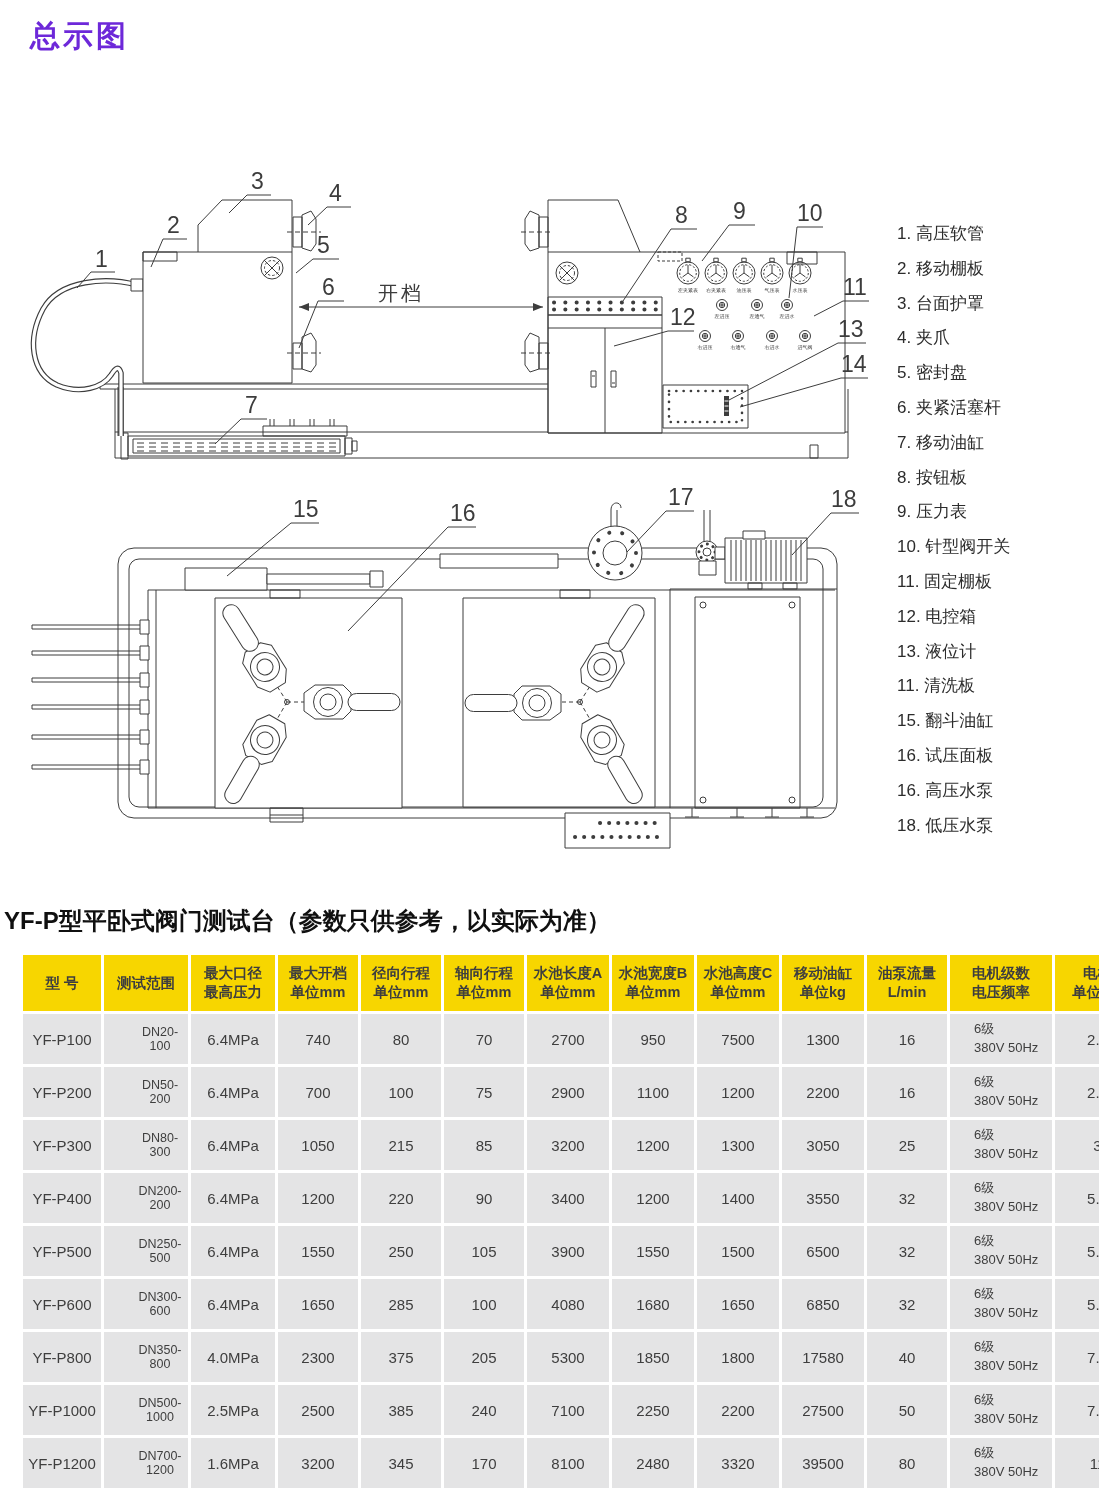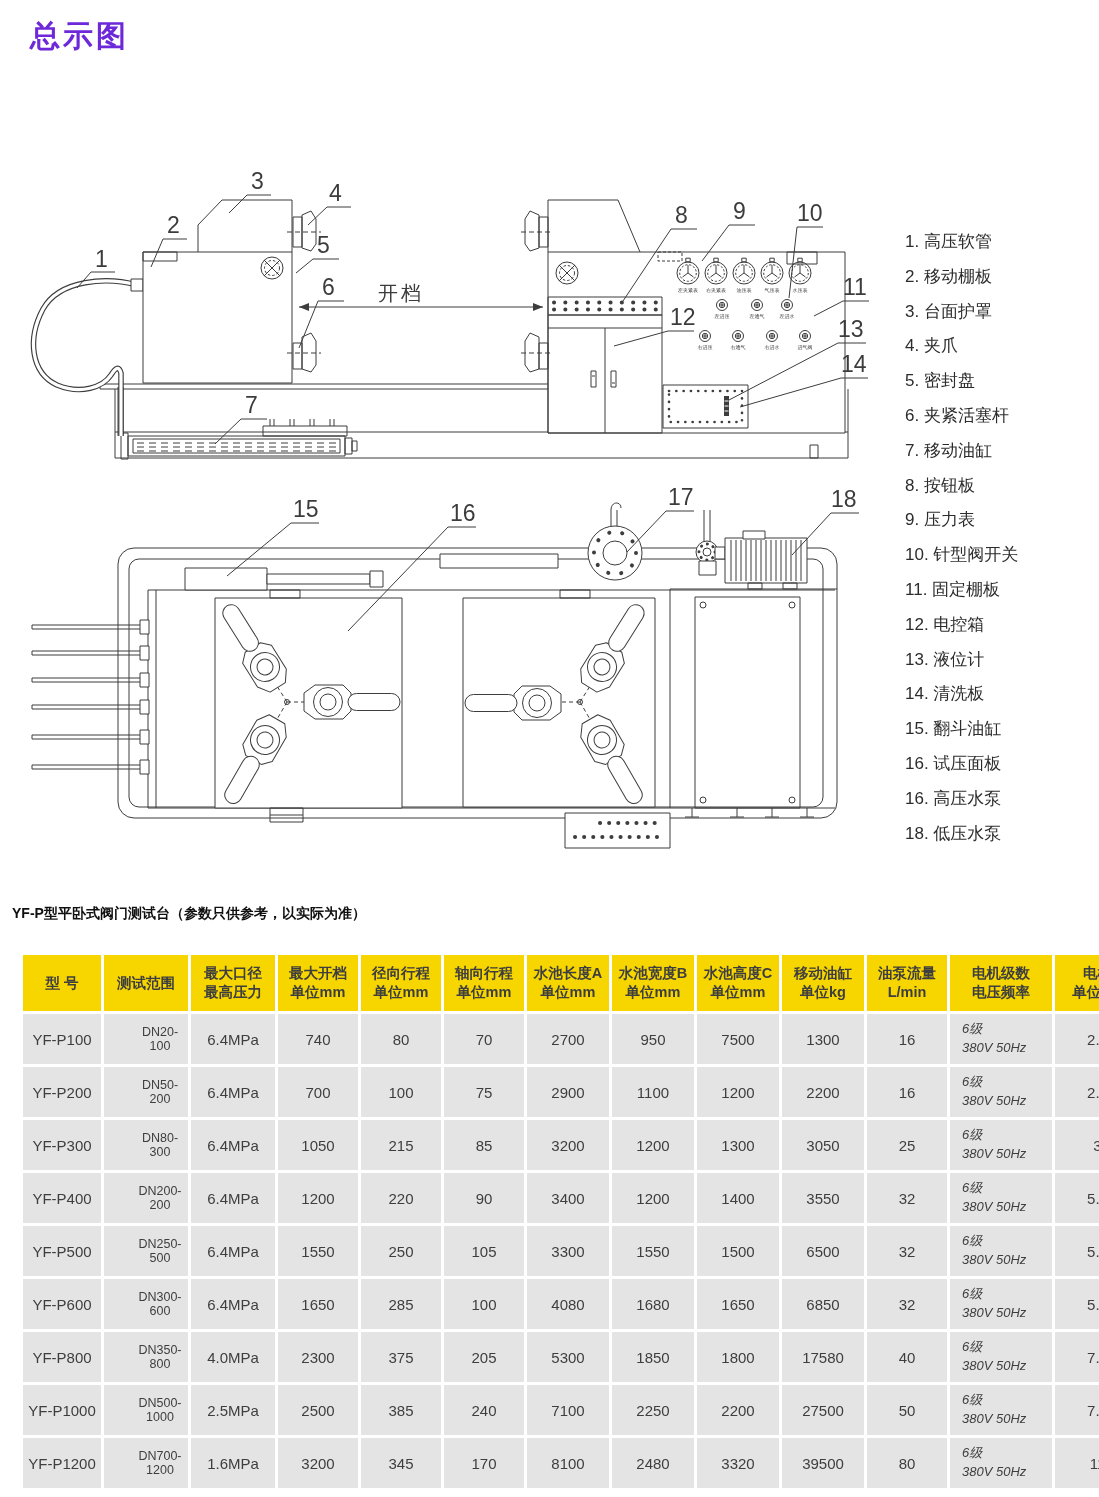--- a/index.html
+++ b/index.html
@@ -6,32 +6,32 @@
   body{width:1099px;height:1497px;background:#fff;position:relative;
        font-family:"Liberation Sans","DejaVu Sans",sans-serif;color:#2e2e2e;}
   .page-title{position:absolute;left:30px;top:16px;font-size:30px;font-weight:700;
        color:#6d28d9;letter-spacing:3px;}
   svg.diagram{position:absolute;left:15px;top:95px;}
   .ln *{stroke:#3d3d3d;stroke-width:1;fill:none;stroke-linejoin:round;}
   .txt text{fill:#3c3c3c;stroke:none;}
   .d-num{font-size:23px;}
   .d-lbl{font-size:5px;text-anchor:middle;fill:#333;}
   .d-dim{font-size:20px;text-anchor:middle;letter-spacing:3px;}
-  ul.parts{position:absolute;left:893px;top:220px;margin:12px;padding:0;list-style:none;}
+  ul.parts{position:absolute;left:893px;top:220px;margin:4px;padding:0;list-style:none;}
   ul.parts li{height:34.8px;line-height:20px;font-size:17px;color:#2c2c2c;white-space:nowrap;}
-  .section-title{position:absolute;left:12px;top:905px;font-size:14px;font-weight:700;color:#101010;}
+  .section-title{position:absolute;left:4px;top:905px;font-size:24px;font-weight:700;color:#101010;}
   table.spec{position:absolute;left:20px;top:952px;width:1061px;table-layout:fixed;
        border-collapse:separate;border-spacing:3px;}
   table.spec th{background:#f7d600;color:#3e3e3e;font-size:14.5px;font-weight:700;
        height:56px;padding:0 1px;line-height:1.3;}
   table.spec th .hc{display:flex;flex-direction:column;justify-content:center;align-items:center;}
   table.spec td{background:#e4e4e5;color:#3e3e3e;font-size:15px;text-align:center;
        height:50px;padding:0;}
   table.spec td.rng{font-size:12.5px;padding-left:28px;}
-  table.spec td.motor{text-align:left;padding-left:12px;font-size:13px;line-height:1.45;font-style:italic;}
+  table.spec td.motor{text-align:left;padding-left:24px;font-size:13px;line-height:1.45;}
 </style>
 </head>
 <body>
 
 <div class="page-title">总示图</div>
 
 <svg class="diagram" width="855" height="790" viewBox="0 0 855 790">
   <g class="ln">
     <defs>
       <g id="valve">
@@ -317,21 +317,21 @@
   <li>4. 夹爪</li>
   <li>5. 密封盘</li>
   <li>6. 夹紧活塞杆</li>
   <li>7. 移动油缸</li>
   <li>8. 按钮板</li>
   <li>9. 压力表</li>
   <li>10. 针型阀开关</li>
   <li>11. 固定棚板</li>
   <li>12. 电控箱</li>
   <li>13. 液位计</li>
-  <li>14. 清洗板</li>
+  <li>11. 清洗板</li>
   <li>15. 翻斗油缸</li>
   <li>16. 试压面板</li>
   <li>16. 高压水泵</li>
   <li>18. 低压水泵</li>
 </ul>
 
 <div class="section-title">YF-P型平卧式阀门测试台（参数只供参考，以实际为准）</div>
 
 <table class="spec">
   <colgroup>
@@ -504,21 +504,21 @@
         </td>
         <td>5.5</td>
   </tr>
   <tr>
     <td>YF-P500</td>
         <td class="rng">DN250-500</td>
         <td>6.4MPa</td>
         <td>1550</td>
         <td>250</td>
         <td>105</td>
-        <td>3300</td>
+        <td>3900</td>
         <td>1550</td>
         <td>1500</td>
         <td>6500</td>
         <td>32</td>
         <td class="motor">
           <div>6级</div>
           <div>380V 50Hz</div>
         </td>
         <td>5.5</td>
   </tr>

